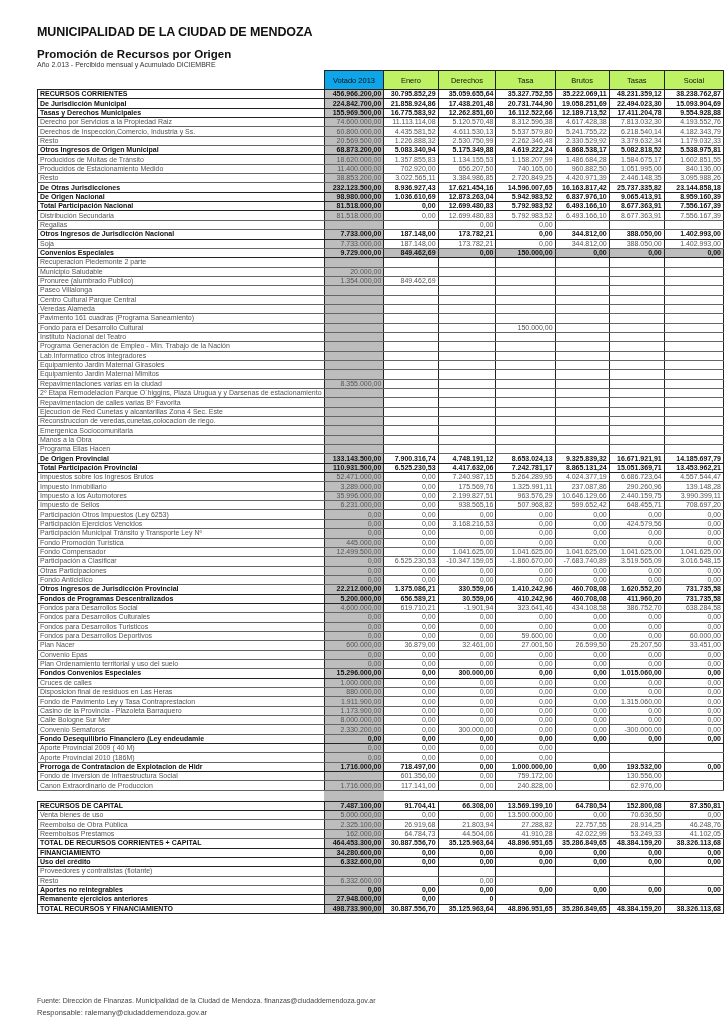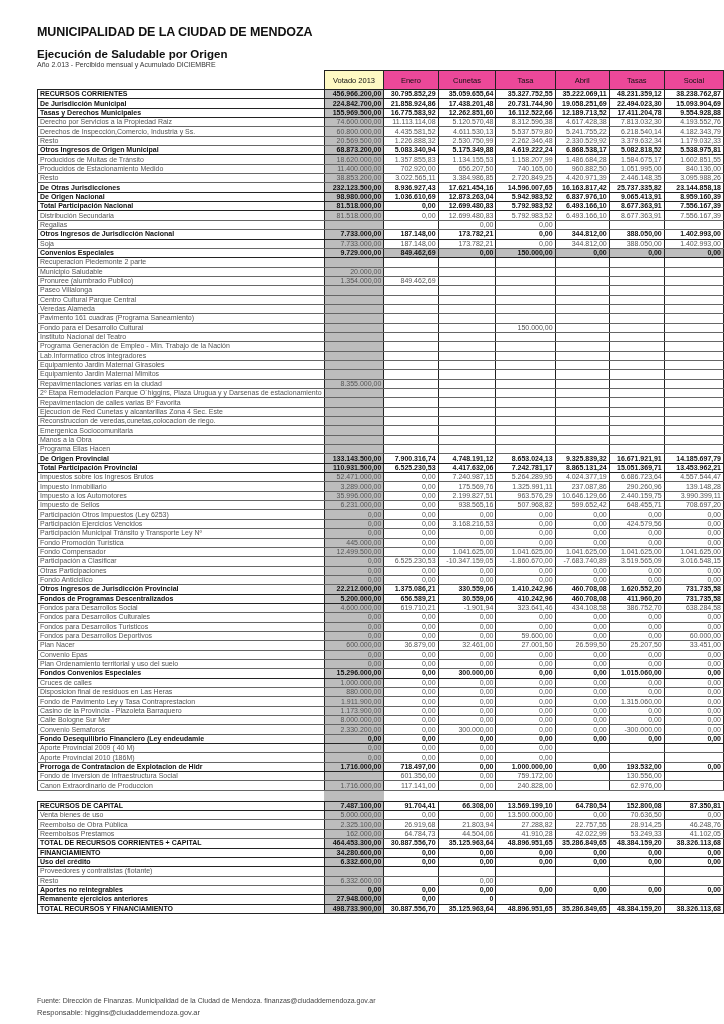--- a/index.html
+++ b/index.html
@@ -9,60 +9,60 @@
   .h3 { position: absolute; left: 37px; top: 61px; font-size: 7px; color: #333; }
   table { position: absolute; left: 37px; top: 70px; border-collapse: collapse; table-layout: fixed; font-size: 7px; }
   col.c-label { width: 185px; }
   col.c-vot { width: 61px; }
   col.c-m1 { width: 55px; }
   col.c-m2 { width: 59px; }
   col.c-m3 { width: 61px; }
   col.c-m4 { width: 55px; }
   col.c-m5 { width: 56px; }
   col.c-m6 { width: 61px; }
-  th { height: 18px; font-weight: normal; font-size: 7.5px; border: 1.5px solid #222; background: #ec4899; text-align: center; padding: 0; }
-  th.vot { background: #fef9c3; }
+  th { height: 18px; font-weight: normal; font-size: 7.5px; border: 1.5px solid #222; background: #bef264; text-align: center; padding: 0; }
+  th.vot { background: #0ea5e9; }
   td { height: 8.35px; line-height: 8px; padding: 0 2px; border-left: 1.5px solid #222; border-right: 1.5px solid #222; border-top: 1px solid #666; border-bottom: 1px solid #666; white-space: nowrap; overflow: hidden; text-align: right; color: #555; }
   td.lbl { text-align: left; color: #555; overflow: visible; }
   td.vot { background: #bdbdbd; }
   tr.b td { font-weight: bold; color: #111; border-top: 1.5px solid #222; border-bottom: 1.5px solid #222; }
   tr.b td.lbl { color: #111; }
   tr.grey td { background: #bdbdbd; }
   tr.grey td.lbl { background: #fff; }
   tr.gap td { border: none; height: 10px; }
   tr.gap td.vot { background: #bdbdbd; }
   .foot1 { position: absolute; left: 37px; top: 997px; font-size: 7px; color: #444; }
   .foot2 { position: absolute; left: 37px; top: 1008px; font-size: 7.5px; color: #444; }
 </style>
 </head>
 <body>
 
 <div class="h1">MUNICIPALIDAD DE LA CIUDAD DE MENDOZA</div>
-<div class="h2">Ejecución  de Saludable por Origen</div>
+<div class="h2">Promoción  de Recursos por Origen</div>
 <div class="h3">Año 2.013 - Percibido mensual y Acumulado DICIEMBRE</div>
 
 <table>
   <colgroup>
     <col class="c-label">
       <col class="c-vot">
       <col class="c-m1">
       <col class="c-m2">
       <col class="c-m3">
       <col class="c-m4">
       <col class="c-m5">
       <col class="c-m6">
   </colgroup>
   <thead>
     <tr>
       <th style="border:none;background:transparent"></th>
       <th class="vot">Votado 2013</th>
       <th>Enero</th>
-      <th>Cunetas</th>
+      <th>Derechos</th>
       <th>Tasa</th>
-      <th>Abril</th>
+      <th>Brutos</th>
       <th>Tasas</th>
       <th>Social</th>
     </tr>
   </thead>
   <tbody id="tbody">
       <tr class="b">
         <td class="lbl">RECURSOS CORRIENTES</td>
         <td class="vot">456.966.200,00</td>
         <td>30.795.852,29</td>
         <td>35.059.655,64</td>
@@ -938,13 +938,13 @@
         <td>35.125.963,64</td>
         <td>48.896.951,65</td>
         <td>35.286.849,65</td>
         <td>48.384.159,20</td>
         <td>38.326.113,68</td>
       </tr>
     </tbody>
 </table>
 
 <div class="foot1">Fuente: Dirección de Finanzas. Municipalidad de la Ciudad de Mendoza.  finanzas@ciudaddemendoza.gov.ar</div>
-<div class="foot2">Responsable: higgins@ciudaddemendoza.gov.ar</div>
+<div class="foot2">Responsable: ralemany@ciudaddemendoza.gov.ar</div>
 
 </body></html>

